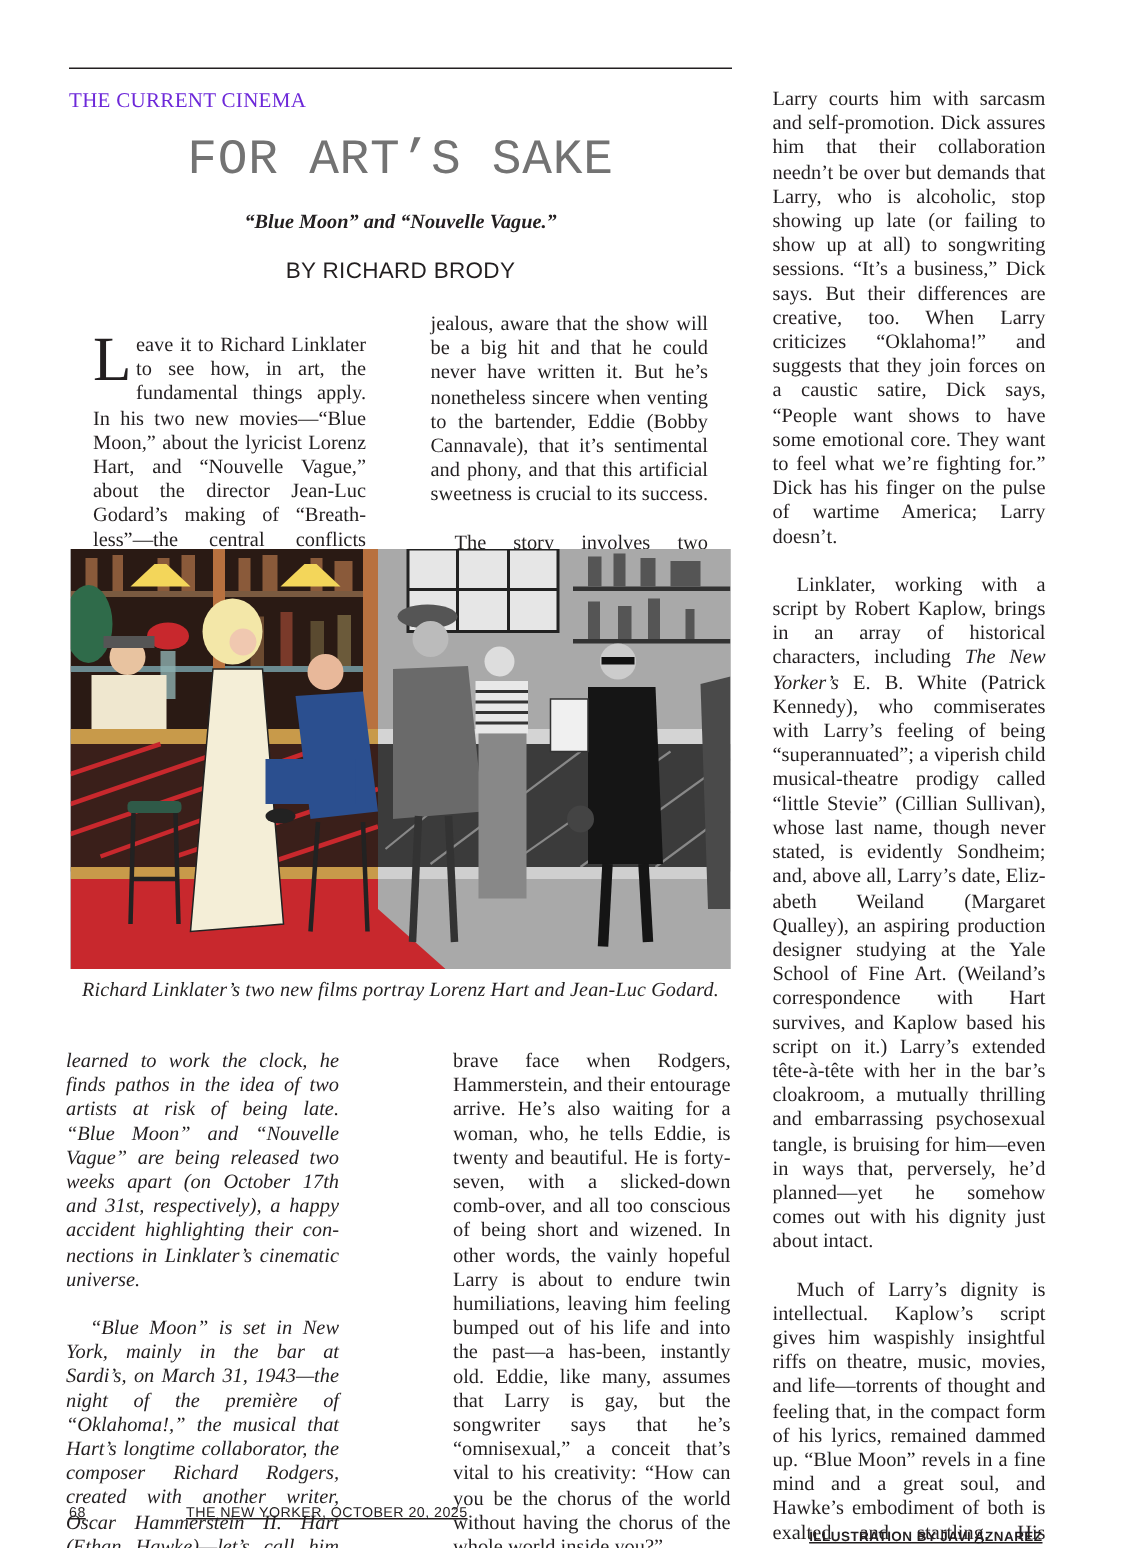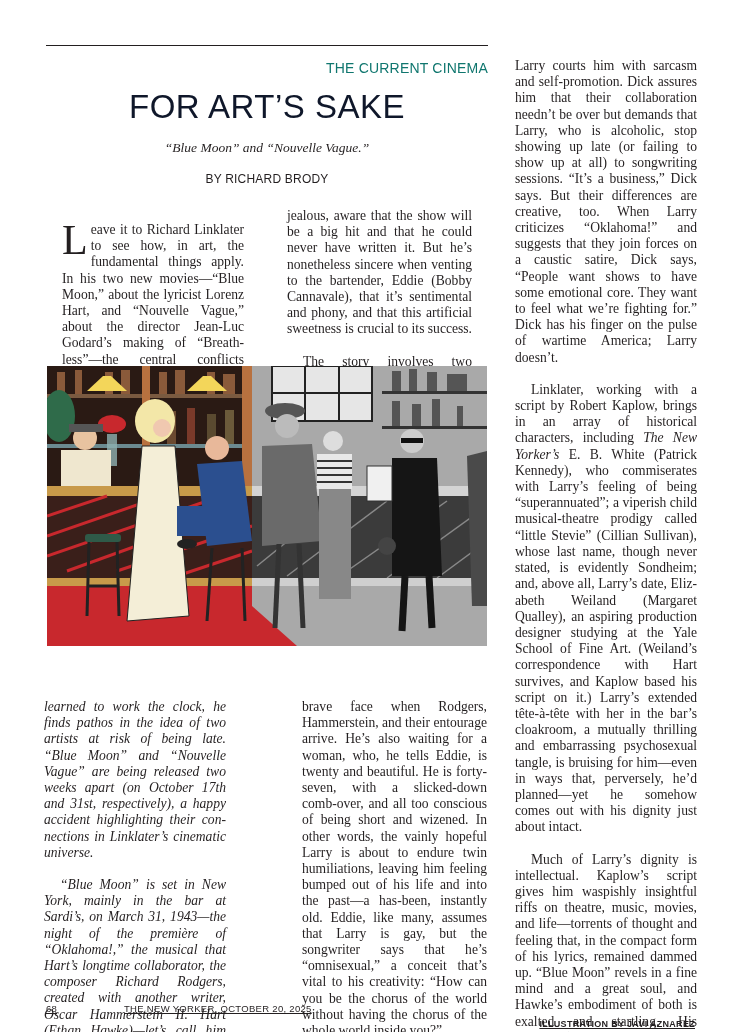--- a/index.html
+++ b/index.html
@@ -3,30 +3,30 @@
 <meta charset="utf-8">
 <style>
   html, body { margin: 0; padding: 0; background: #ffffff; }
   body { width: 756px; height: 1032px; position: relative; overflow: hidden;
          font-family: "Liberation Serif", "DejaVu Serif", serif; color: #231f20; }
   .page { position: absolute; inset: 0; }
 
   .top-rule { position: absolute; left: 46px; top: 45px; width: 442px; height: 0;
               border-top: 1.5px solid #231f20; }
 
-  .rubric { position: absolute; left: 46px; width: 442px; top: 60px; text-align: right;
-            font-family: Liberation Sans, sans-serif; font-size: 14px;
-            letter-spacing: 0.2px; color: #0f766e; }
+  .rubric { position: absolute; left: 46px; width: 442px; top: 60px; text-align: left;
+            font-family: Liberation Serif, serif; font-size: 14px;
+            letter-spacing: 0.2px; color: #6d28d9; }
   .headline { position: absolute; left: 46px; width: 442px; top: 88px; text-align: center;
-              font-family: Liberation Sans, sans-serif; font-size: 33px;
-              letter-spacing: 0.5px; color: #0f172a; font-weight: normal; }
+              font-family: Liberation Mono, monospace; font-size: 33px;
+              letter-spacing: 0.5px; color: #737373; font-weight: normal; }
   .dek { position: absolute; left: 46px; width: 442px; top: 140px; text-align: center;
-         font-style: italic; font-size: 13.5px; }
+         font-style: italic; font-size: 13.5px; font-weight: bold; }
   .byline { position: absolute; left: 46px; width: 442px; top: 172px; text-align: center;
-            font-family: "Liberation Sans", "DejaVu Sans", sans-serif; font-size: 12px;
+            font-family: "Liberation Sans", "DejaVu Sans", sans-serif; font-size: 15px;
             letter-spacing: 0.2px; }
 
   .col { position: absolute; font-size: 13.6px; line-height: 16.2px; text-align: justify;
          hyphens: manual; }
   .col p { margin: 16px; text-indent: 16px; }
   .col p.noindent { text-indent: 0; }
   .col-a1 { left: 46px; top: 206px; width: 214px; }
   .col-b1 { left: 271px; top: 192px; width: 217px; }
   .col-c { left: 499px; top: 42px; width: 214px; }
   .col-a2 { left: 28px; top: 683px; width: 214px; font-style: italic; }
@@ -203,20 +203,21 @@
           <line x1="358" y1="210" x2="355" y2="265"></line>
             <line x1="382" y1="210" x2="385" y2="262"></line>
         </g>
         <circle cx="340" cy="180" r="9" fill="#444"></circle>
 
         <path d="M420,90 L440,85 L440,240 L425,240 Z" fill="#4a4a4a"></path>
       </g>
     </svg>
   </div>
 
+  <div class="caption">Richard Linklater’s two new films portray Lorenz Hart and Jean-Luc Godard.</div>
 
   <div class="col col-c">
     <p class="noindent">Larry courts him with sarcasm and self-promotion. Dick assures him that their collaboration needn’t be over but de­mands that Larry, who is alcoholic, stop showing up late (or failing to show up at all) to songwriting sessions. “It’s a busi­ness,” Dick says. But their differences are creative, too. When Larry criticizes “Okla­homa!” and suggests that they join forces on a caustic satire, Dick says, “People want shows to have some emotional core. They want to feel what we’re fighting for.” Dick has his finger on the pulse of wartime America; Larry doesn’t.</p>
     <p><span>Linklater, working with a script by Robert Kaplow, brings in an array of his­torical characters, including </span><em>The New Yorker’s</em><span> E. B. White (Patrick Kennedy), who commiserates with Larry’s feeling of being “superannuated”; a viperish child musical-theatre prodigy called “little Ste­vie” (Cillian Sullivan), whose last name, though never stated, is evidently Sond­heim; and, above all, Larry’s date, Eliz­abeth Weiland (Margaret Qualley), an aspiring production designer studying at the Yale School of Fine Art. (Weiland’s correspondence with Hart survives, and Kaplow based his script on it.) Larry’s extended tête-à-tête with her in the bar’s cloakroom, a mutually thrilling and em­barrassing psychosexual tangle, is bruising for him—even in ways that, perversely, he’d planned—yet he somehow comes out with his dignity just about intact.</span></p>
     <p>Much of Larry’s dignity is intellec­tual. Kaplow’s script gives him wasp­ishly insightful riffs on theatre, music, movies, and life—torrents of thought and feeling that, in the compact form of his lyrics, remained dammed up. “Blue Moon” revels in a fine mind and a great soul, and Hawke’s embodiment of both is exalted and startling. His makeup (in­cluding dark contact lenses that lend his fixed gaze wild intensity and fath­omless depth) renders him unrecogniz­able and is eerily compelling, while his vocal self-transformation is nothing short of miraculous. The force of Lar­ry’s personality forges the movie into a seemingly uninterrupted image of time passing—and passing him by.</p>
     <div class="section-gap"></div>
     <p class="noindent">
       <span class="open-quote">“</span><span class="dropcap-n">N</span><span>ouvelle Vague” suggests Linklat­er’s ambition by way of its title—not “The Godard Story” or “The ‘Breath­less’ Story” but the name of a movement, the New Wave, announcing this as a col-</span>
     </p>
   </div>

